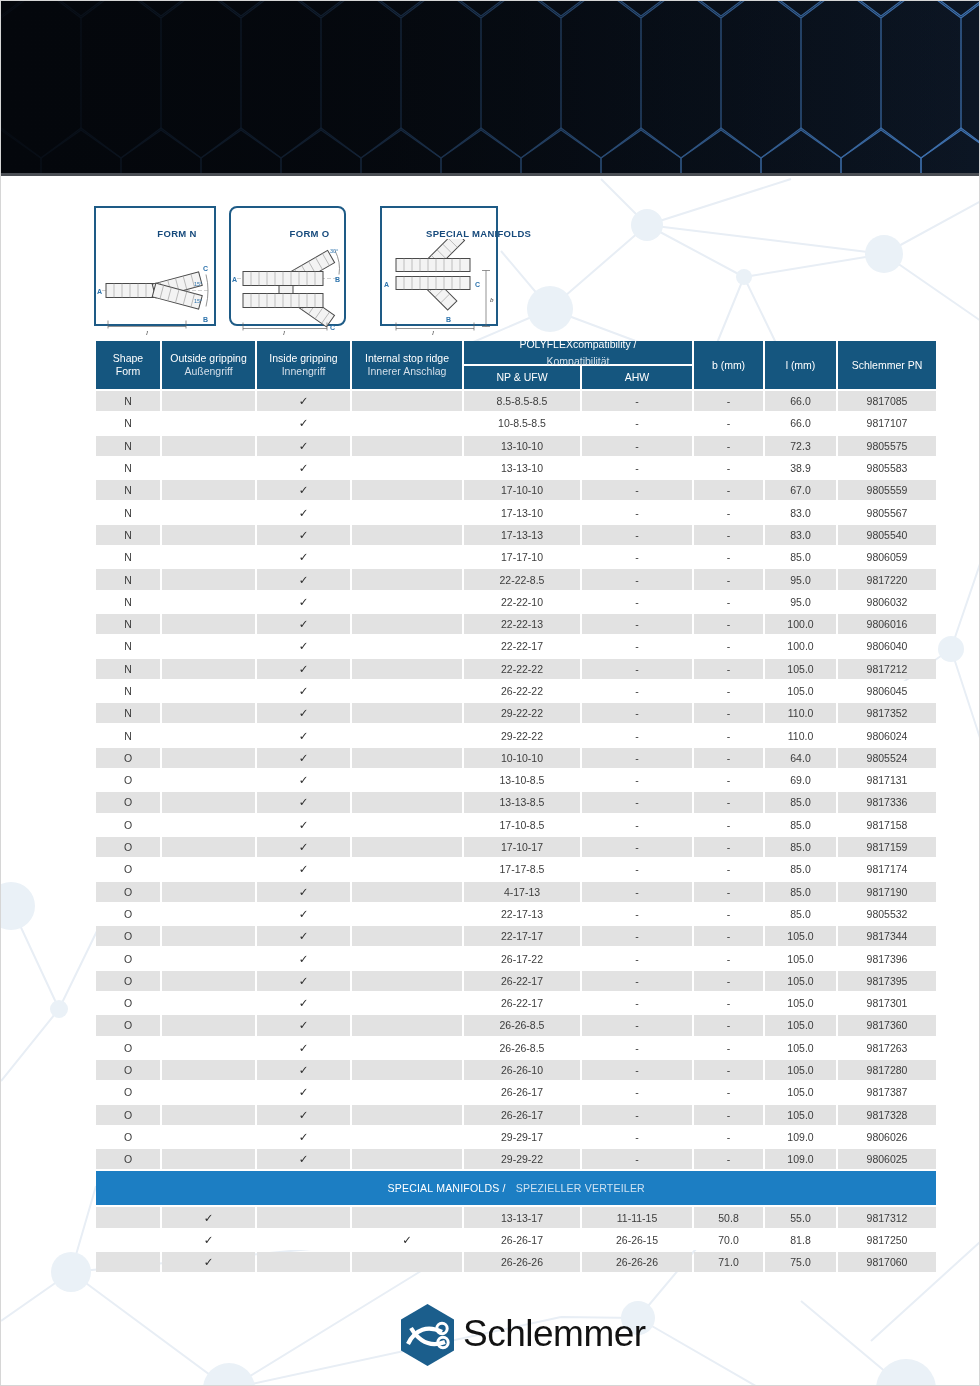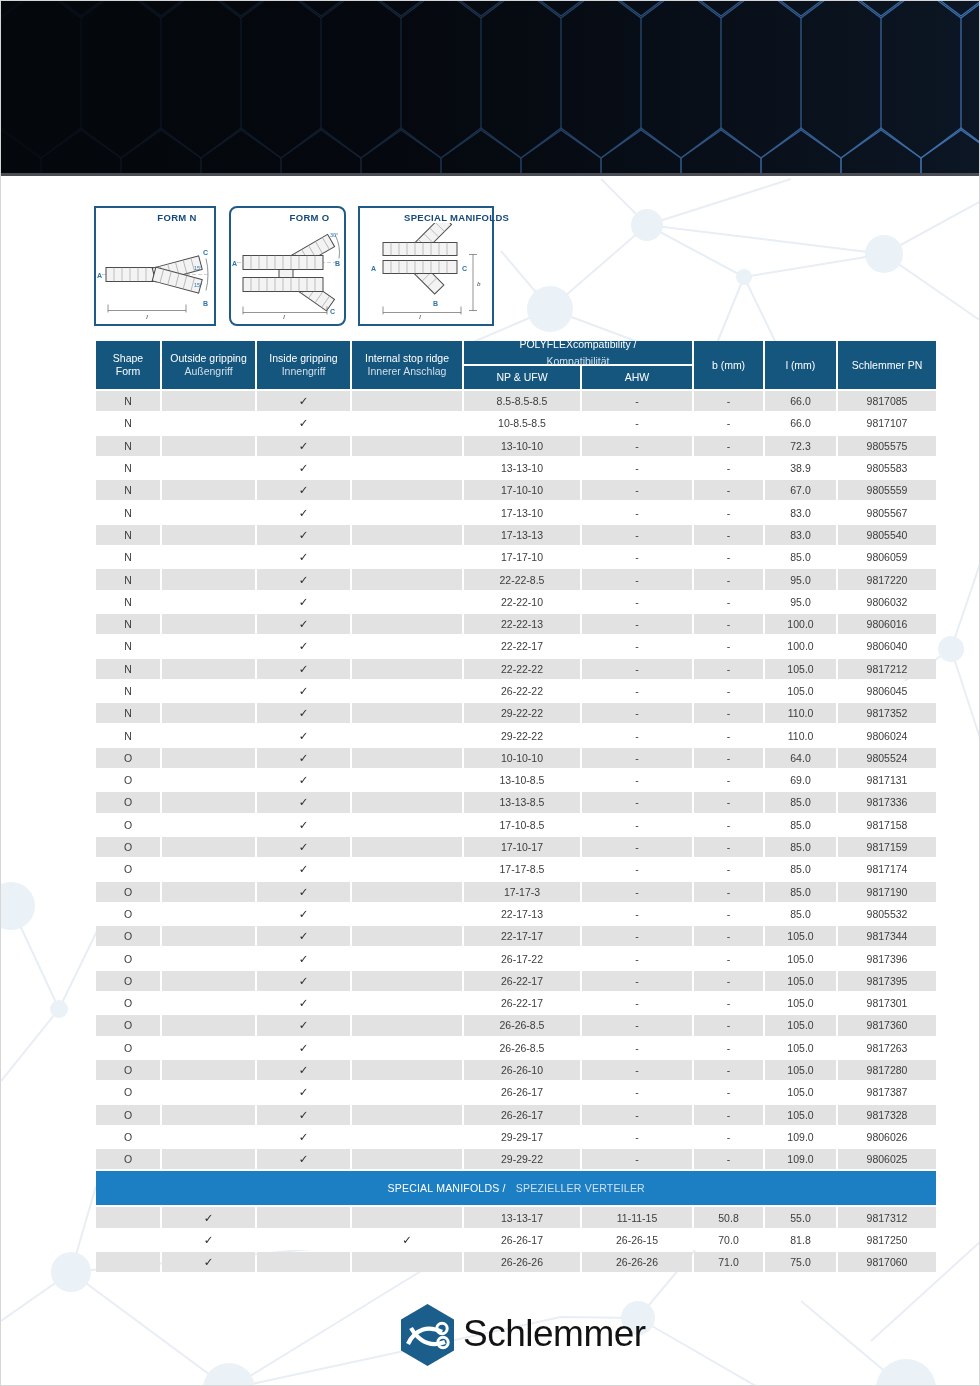--- a/index.html
+++ b/index.html
@@ -10,22 +10,22 @@
   #banner{position:absolute;left:0;top:0;width:980px;height:172px;border-bottom:3px solid #4a4e54;}
   #banner svg{display:block;}
 
   
   #plexus{position:absolute;left:0;top:175px;width:980px;height:1211px;z-index:0;pointer-events:none;}
 
   
   .form-box{position:absolute;top:205px;height:120px;background:#fff;border:2px solid #1e5b86;box-sizing:border-box;z-index:2;}
   #form-n{left:93px;width:122px;}
   #form-o{left:228px;width:117px;border-radius:8px;}
-  #form-sp{left:357px;width:136px;}
-  .form-title{text-align:center;color:#164a7c;font-weight:bold;font-size:9.5px;letter-spacing:.3px;padding-top:5px;line-height:1.1;white-space:nowrap;margin-left:44px;}
+  #form-sp{left:379px;width:118px;}
+  .form-title{text-align:center;color:#164a7c;font-weight:bold;font-size:9.5px;letter-spacing:.3px;padding-top:21px;line-height:1.1;white-space:nowrap;margin-left:44px;}
   .form-box svg{display:block;margin:0 auto;}
   .tube{fill:#f3f3f3;stroke:#4a4a4a;stroke-width:1;}
   .tick{stroke:#9a9a9a;stroke-width:.6;}
   .cline{stroke:#b0b0b0;stroke-width:.6;stroke-dasharray:4 2;fill:none;}
   .dim{stroke:#666;stroke-width:.7;fill:none;}
   .lblB{fill:#2e74ad;font-weight:bold;font-size:7px;font-family:"Liberation Sans",sans-serif;}
   .lblS{fill:#2e74ad;font-size:5.5px;font-family:"Liberation Sans",sans-serif;}
   .lblD{fill:#333;font-style:italic;font-size:7px;font-family:"Liberation Serif",serif;}
 
   
@@ -487,21 +487,21 @@
           <div class="tcell">-</div>
           <div class="tcell">-</div>
           <div class="tcell">85.0</div>
           <div class="tcell">9817174</div>
         </div>
         <div class="trow gray">
           <div class="tcell">O</div>
           <div class="tcell"></div>
           <div class="tcell check">✓</div>
           <div class="tcell"></div>
-          <div class="tcell">17-17-3</div>
+          <div class="tcell">4-17-13</div>
           <div class="tcell">-</div>
           <div class="tcell">-</div>
           <div class="tcell">85.0</div>
           <div class="tcell">9817190</div>
         </div>
         <div class="trow white">
           <div class="tcell">O</div>
           <div class="tcell"></div>
           <div class="tcell check">✓</div>
           <div class="tcell"></div>

